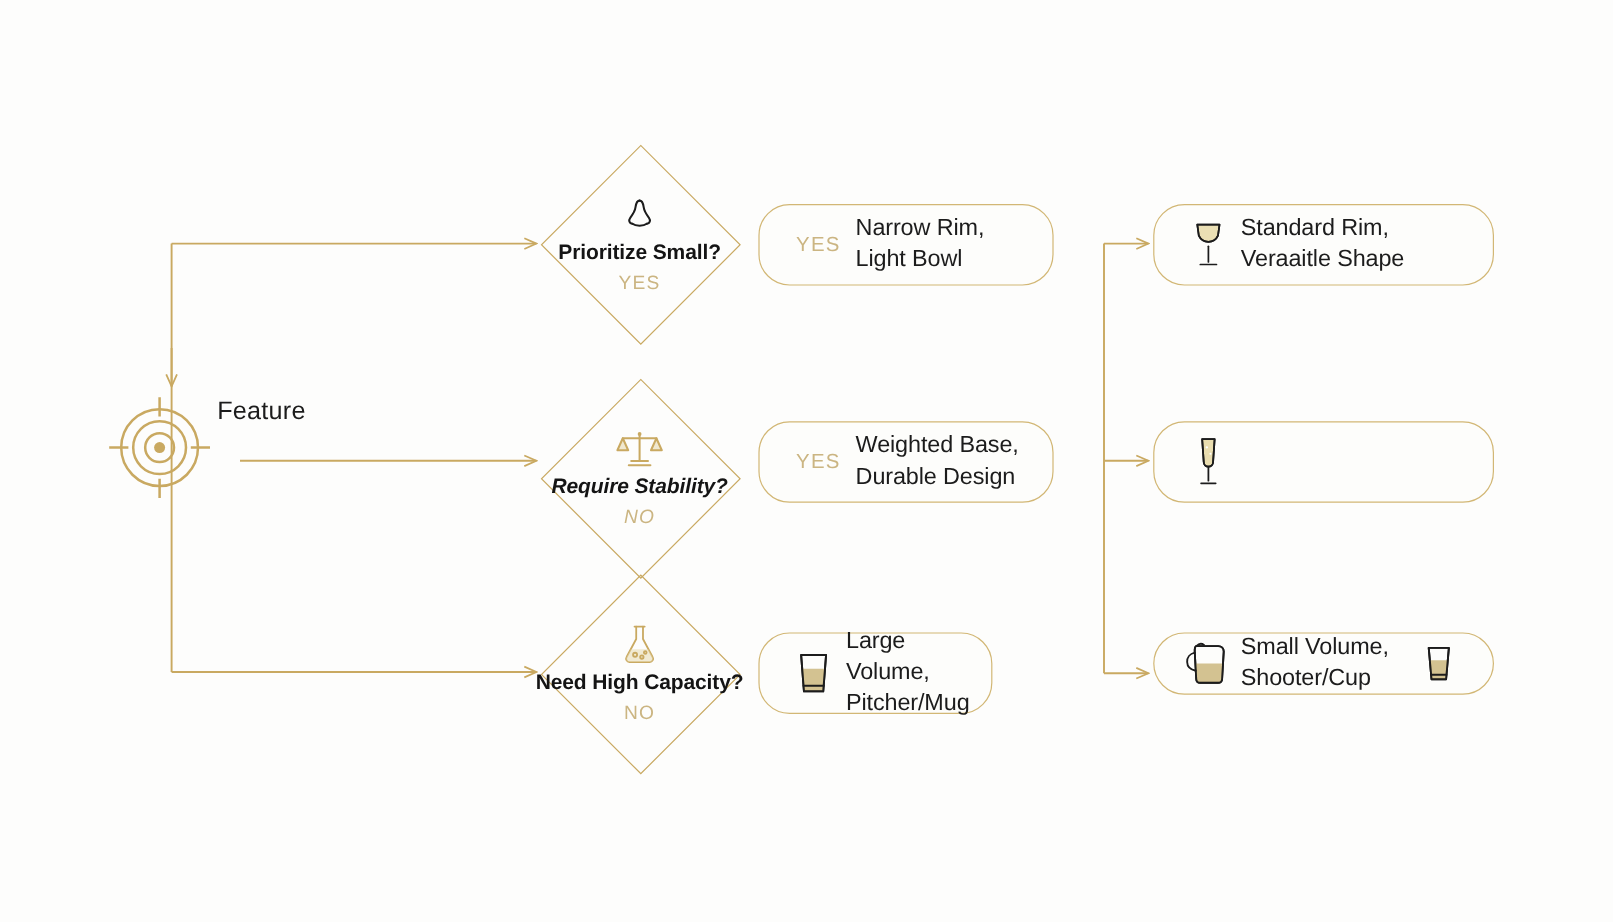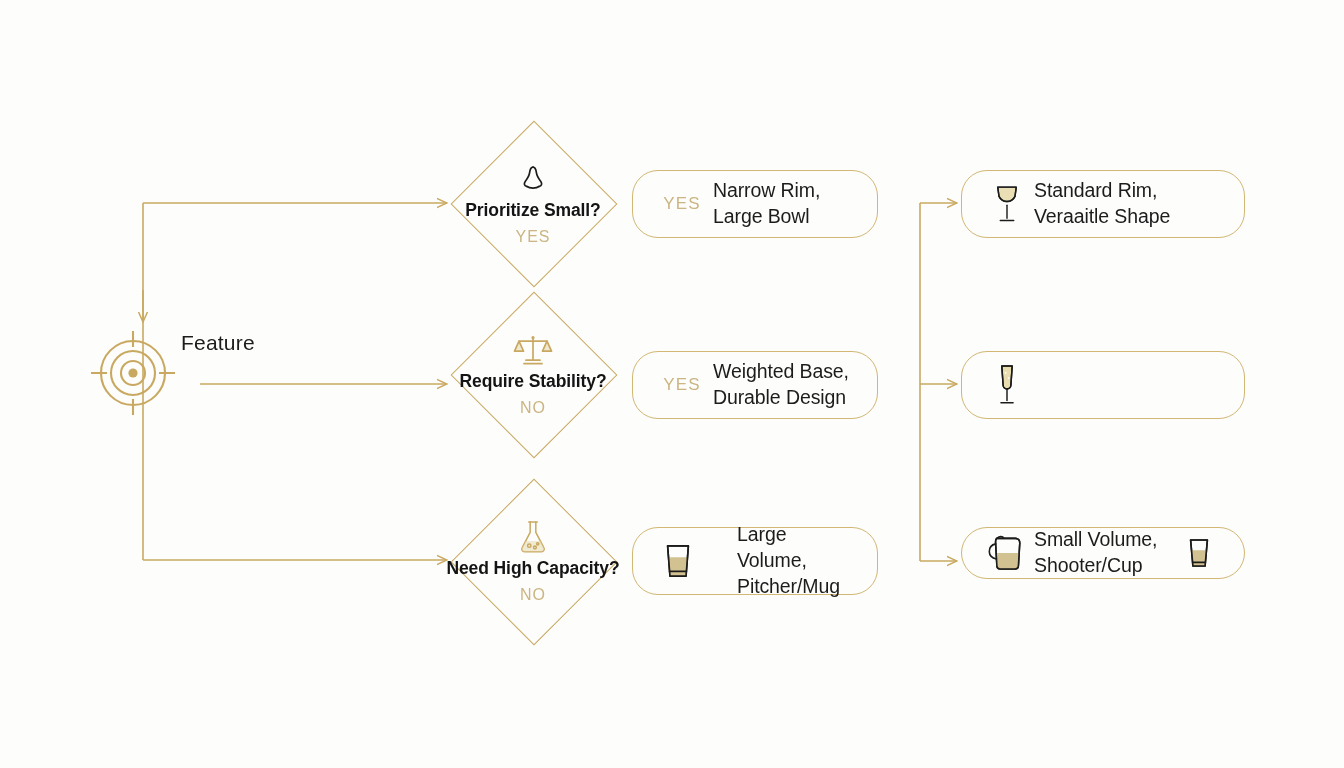--- a/index.html
+++ b/index.html
@@ -133,21 +133,21 @@
                    C26.4 21.6 25.6 24 23 24.3"></path>
           <path d="M11 24.3 C13.6 26.4 20.4 26.4 23 24.3"></path>
         </svg>
       </span>
       <span class="d-title">Prioritize
 Small?</span>
       <span class="d-sub">YES</span>
     </div>
   </div>
 
-  <div class="diamond" style="left:451px;top:292px;">
+  <div class="diamond" style="left:451px;top:316px;font-style:italic;">
     <div class="shape"></div>
     <div class="inner">
       <span class="d-icon">
         <svg viewBox="0 0 40 36" width="40" height="36" fill="none" stroke="#c9a961" stroke-width="1.7" stroke-linecap="round" stroke-linejoin="round">
           <path d="M20 5.5 L20 28"></path>
           <path d="M6 9 L34 9"></path>
           <circle cx="20" cy="5.5" r="1.6" fill="#c9a961" stroke="none"></circle>
           <path d="M6 9 L1.5 19 L10.5 19 Z" fill="#e6d7a9" fill-opacity=".55"></path>
           <path d="M34 9 L29.5 19 L38.5 19 Z" fill="#e6d7a9" fill-opacity=".55"></path>
           <path d="M13 28 L27 28"></path>
@@ -176,30 +176,30 @@
       </span>
       <span class="d-title">Need High
 Capacity?</span>
       <span class="d-sub">NO</span>
     </div>
   </div>
 
   <div class="card" style="left:632px;top:170px;width:246px;height:68px;">
     <span class="c-badge">YES</span>
     <span class="c-text">Narrow Rim,
-Large Bowl</span>
+Light Bowl</span>
   </div>
 
   <div class="card" style="left:632px;top:351px;width:246px;height:68px;">
     <span class="c-badge">YES</span>
     <span class="c-text">Weighted Base,
 Durable Design</span>
   </div>
 
-  <div class="card" style="left:632px;top:527px;width:246px;height:68px;gap:32px;">
+  <div class="card" style="left:632px;top:527px;width:195px;height:68px;">
     <span class="c-icon">
       <svg viewBox="0 0 36 42" width="34" height="40" fill="none" stroke="#1c1c1c" stroke-width="1.7" stroke-linejoin="round" stroke-linecap="round">
         <path d="M7 5 L29 5 L26.5 37 L9.5 37 Z"></path>
         <path d="M8.2 17 L27.8 17 L26.5 37 L9.5 37 Z" fill="#cbb77e" fill-opacity=".85" stroke="none"></path>
         <path d="M7 5 L29 5 L26.5 37 L9.5 37 Z"></path>
         <path d="M9.1 32 L26.9 32"></path>
       </svg>
     </span>
     <span class="c-text">Large Volume,
 Pitcher/Mug</span>

